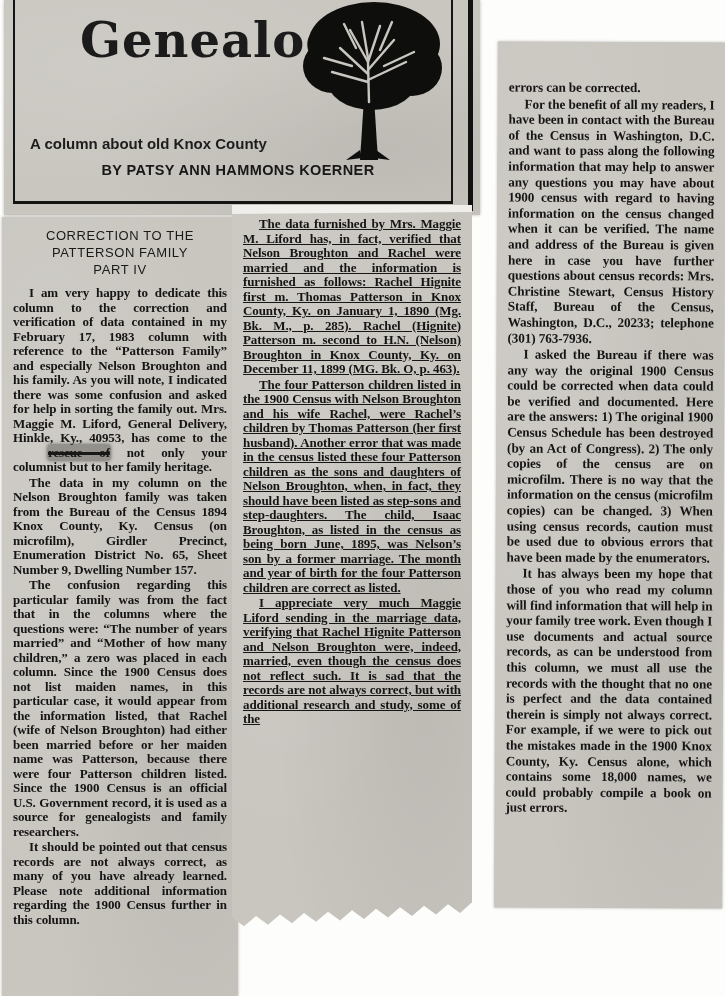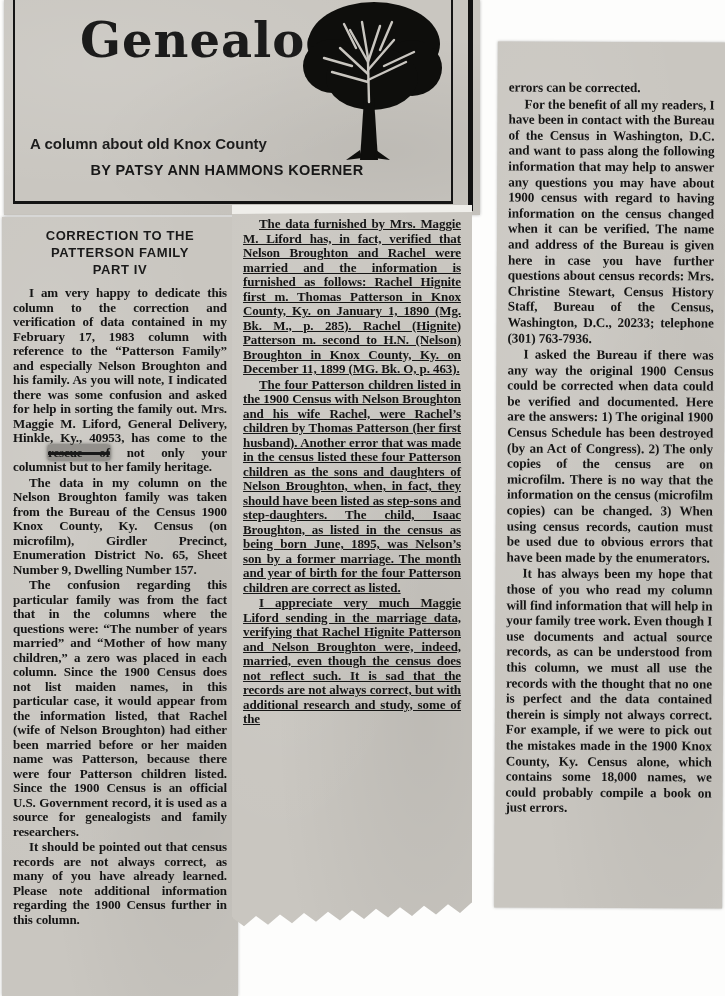--- a/index.html
+++ b/index.html
@@ -30,36 +30,36 @@
   }
   #title-1{left:36px;top:16px;}
   #title-2{left:64px;top:76px;}
   #tagline{
     position:absolute;left:26px;top:135px;
     font-family:"Liberation Sans", sans-serif;font-weight:bold;font-size:15px;color:#1d1d1d;
   }
   #byline{
     position:absolute;left:0;top:162px;width:446px;text-align:center;
     font-family:"Liberation Sans", sans-serif;font-weight:bold;font-size:14.5px;
-    letter-spacing:0.4px;color:#181818;
+    letter-spacing:0.4px;color:#181818;padding-left:11px;
   }
   #tree{position:absolute;left:283px;top:0px;width:162px;height:162px;}
   #handwritten-date{
     position:absolute;left:150px;top:-10px;
     font-family:"DejaVu Serif", serif;font-style:italic;font-weight:bold;
     font-size:27px;color:#20201e;transform:rotate(-3deg);letter-spacing:4px;
   }
   .body-text{
     font-family:"Liberation Serif", serif;font-weight:bold;
     font-size:13px;line-height:14.5px;text-align:justify;
     margin:0 0 1px 0;color:#151515;letter-spacing:-0.1px;
   }
   .indent{text-indent:16px;}
   .col-heading{
-    text-align:center;font-family:"Liberation Sans", sans-serif;font-weight:bold;
+    text-align:center;font-family:"Liberation Sans", sans-serif;font-weight:normal;
     font-size:13px;line-height:17px;letter-spacing:0.6px;color:#1a1a1a;
     margin:4px 0 8px 0;
   }
   #left-clip{left:2px;top:217px;width:236px;height:779px;}
   #middle-clip{
     left:232px;top:205px;width:240px;height:730px;
     clip-path:polygon(0 0,100% 0,100% 95.5%,95% 97%,90% 95.8%,85% 97.2%,80% 96%,75% 97.4%,70% 96.2%,65% 97.6%,60% 96.4%,55% 97.8%,50% 96.6%,45% 98%,40% 96.8%,35% 98.2%,30% 97%,25% 98.4%,20% 97.2%,15% 98.6%,10% 97.4%,5% 98.8%,0 97.6%);
   }
   #middle-top-edge{
     position:absolute;left:0;top:0;width:100%;height:9px;
@@ -119,21 +119,21 @@
 </div>
 
 <div class="clip" id="left-clip">
   <div class="newscol-inner">
     <div class="col-heading">
       <span>CORRECTION TO THE</span><br>
       <span>PATTERSON FAMILY</span><br>
       <span>PART IV</span>
     </div>
     <p class="body-text indent"><span>I am very happy to dedicate this column to the correction and verification of data contained in my February 17, 1983 column with reference to the “Patterson Family” and especially Nelson Broughton and his family. As you will note, I indicated there was some confusion and asked for help in sorting the family out. Mrs. Maggie M. Liford, General Delivery, Hinkle, Ky., 40953, has come to the </span><span class="struck">rescue of</span><span> not only your columnist but to her family heritage.</span></p>
-    <p class="body-text indent">The data in my column on the Nelson Broughton family was taken from the Bureau of the Census 1900 Knox County, Ky. Census (on microfilm), Girdler Precinct, Enumeration District No. 65, Sheet Number 9, Dwelling Number 157.</p>
+    <p class="body-text indent">The data in my column on the Nelson Broughton family was taken from the Bureau of the Census 1894 Knox County, Ky. Census (on microfilm), Girdler Precinct, Enumeration District No. 65, Sheet Number 9, Dwelling Number 157.</p>
     <p class="body-text indent">The confusion regarding this particular family was from the fact that in the columns where the questions were: “The number of years married” and “Mother of how many children,” a zero was placed in each column. Since the 1900 Census does not list maiden names, in this particular case, it would appear from the information listed, that Rachel (wife of Nelson Broughton) had either been married before or her maiden name was Patterson, because there were four Patterson children listed. Since the 1900 Census is an official U.S. Government record, it is used as a source for genealogists and family researchers.</p>
     <p class="body-text indent">It should be pointed out that census records are not always correct, as many of you have already learned. Please note additional information regarding the 1900 Census further in this column.</p>
   </div>
 </div>
 
 <div class="clip" id="middle-clip">
   <div id="middle-top-edge"></div>
   <div class="newscol-inner">
     <p class="body-text indent">The data furnished by Mrs. Maggie M. Liford has, in fact, verified that Nelson Broughton and Rachel were married and the information is furnished as follows: Rachel Hignite first m. Thomas Patterson in Knox County, Ky. on January 1, 1890 (Mg. Bk. M., p. 285). Rachel (Hignite) Patterson m. second to H.N. (Nelson) Broughton in Knox County, Ky. on December 11, 1899 (MG. Bk. O, p. 463).</p>
     <p class="body-text indent">The four Patterson children listed in the 1900 Census with Nelson Broughton and his wife Rachel, were Rachel’s children by Thomas Patterson (her first husband). Another error that was made in the census listed these four Patterson children as the sons and daughters of Nelson Broughton, when, in fact, they should have been listed as step-sons and step-daughters. The child, Isaac Broughton, as listed in the census as being born June, 1895, was Nelson’s son by a former marriage. The month and year of birth for the four Patterson children are correct as listed.</p>

